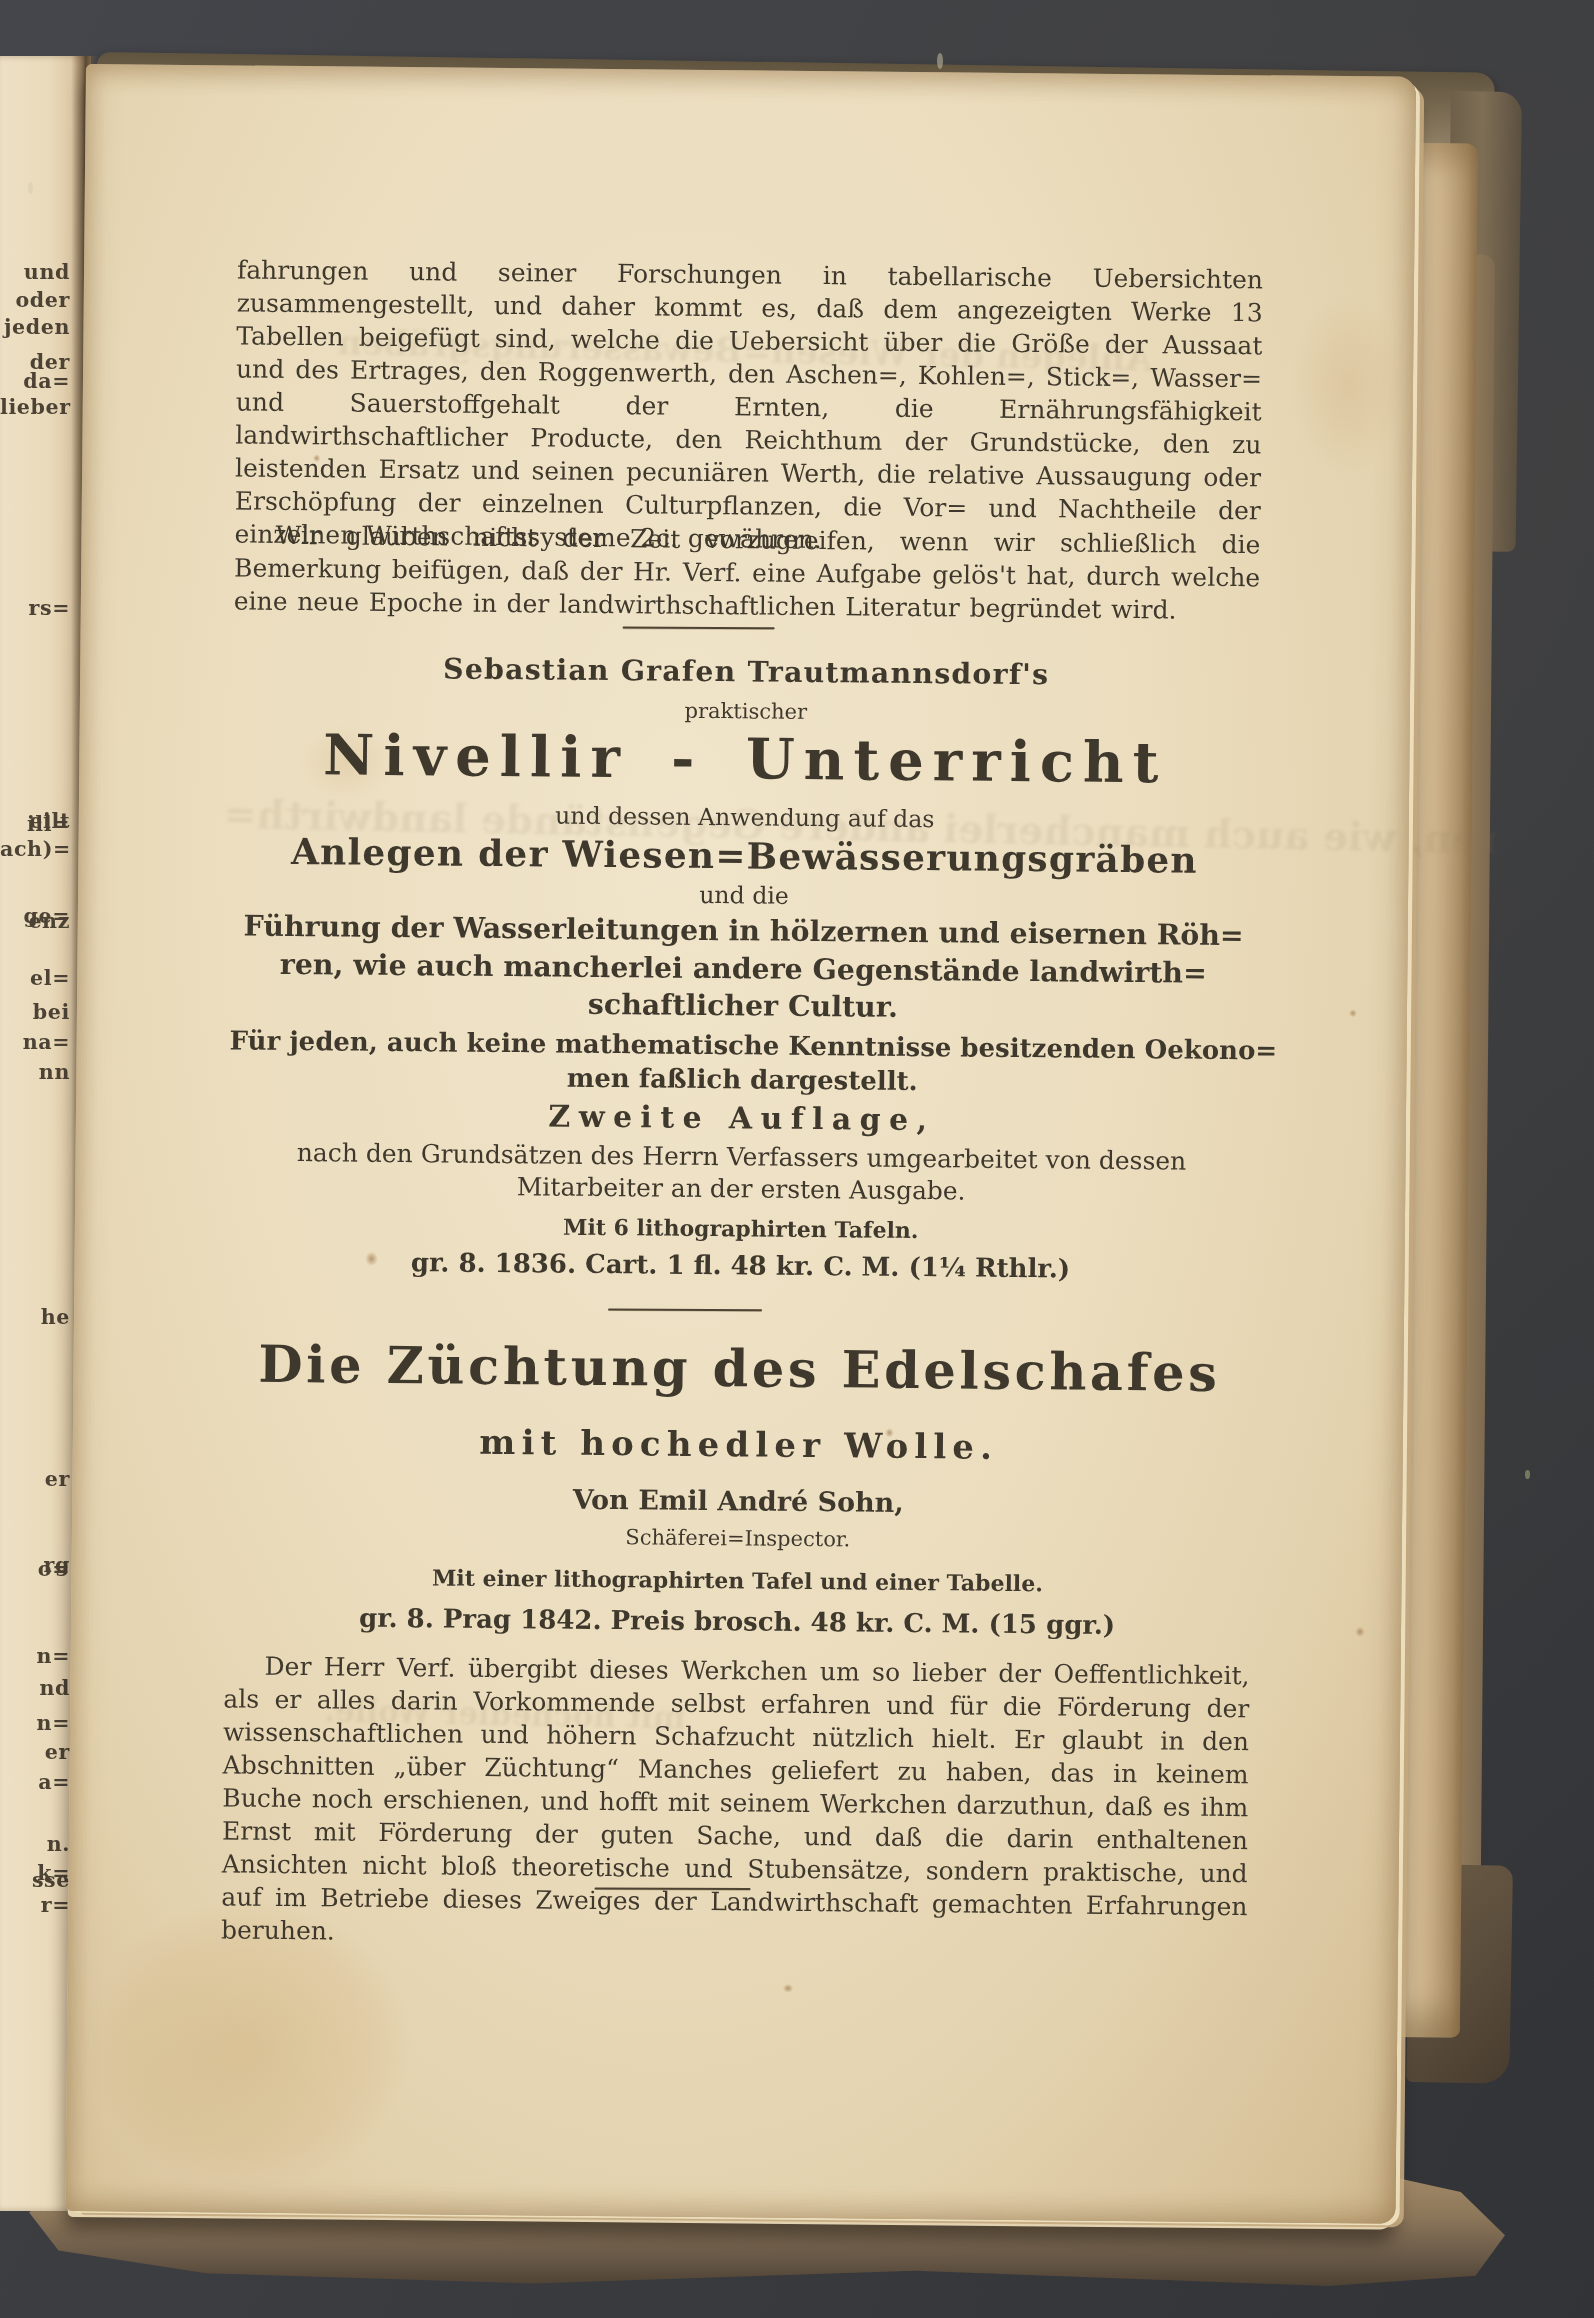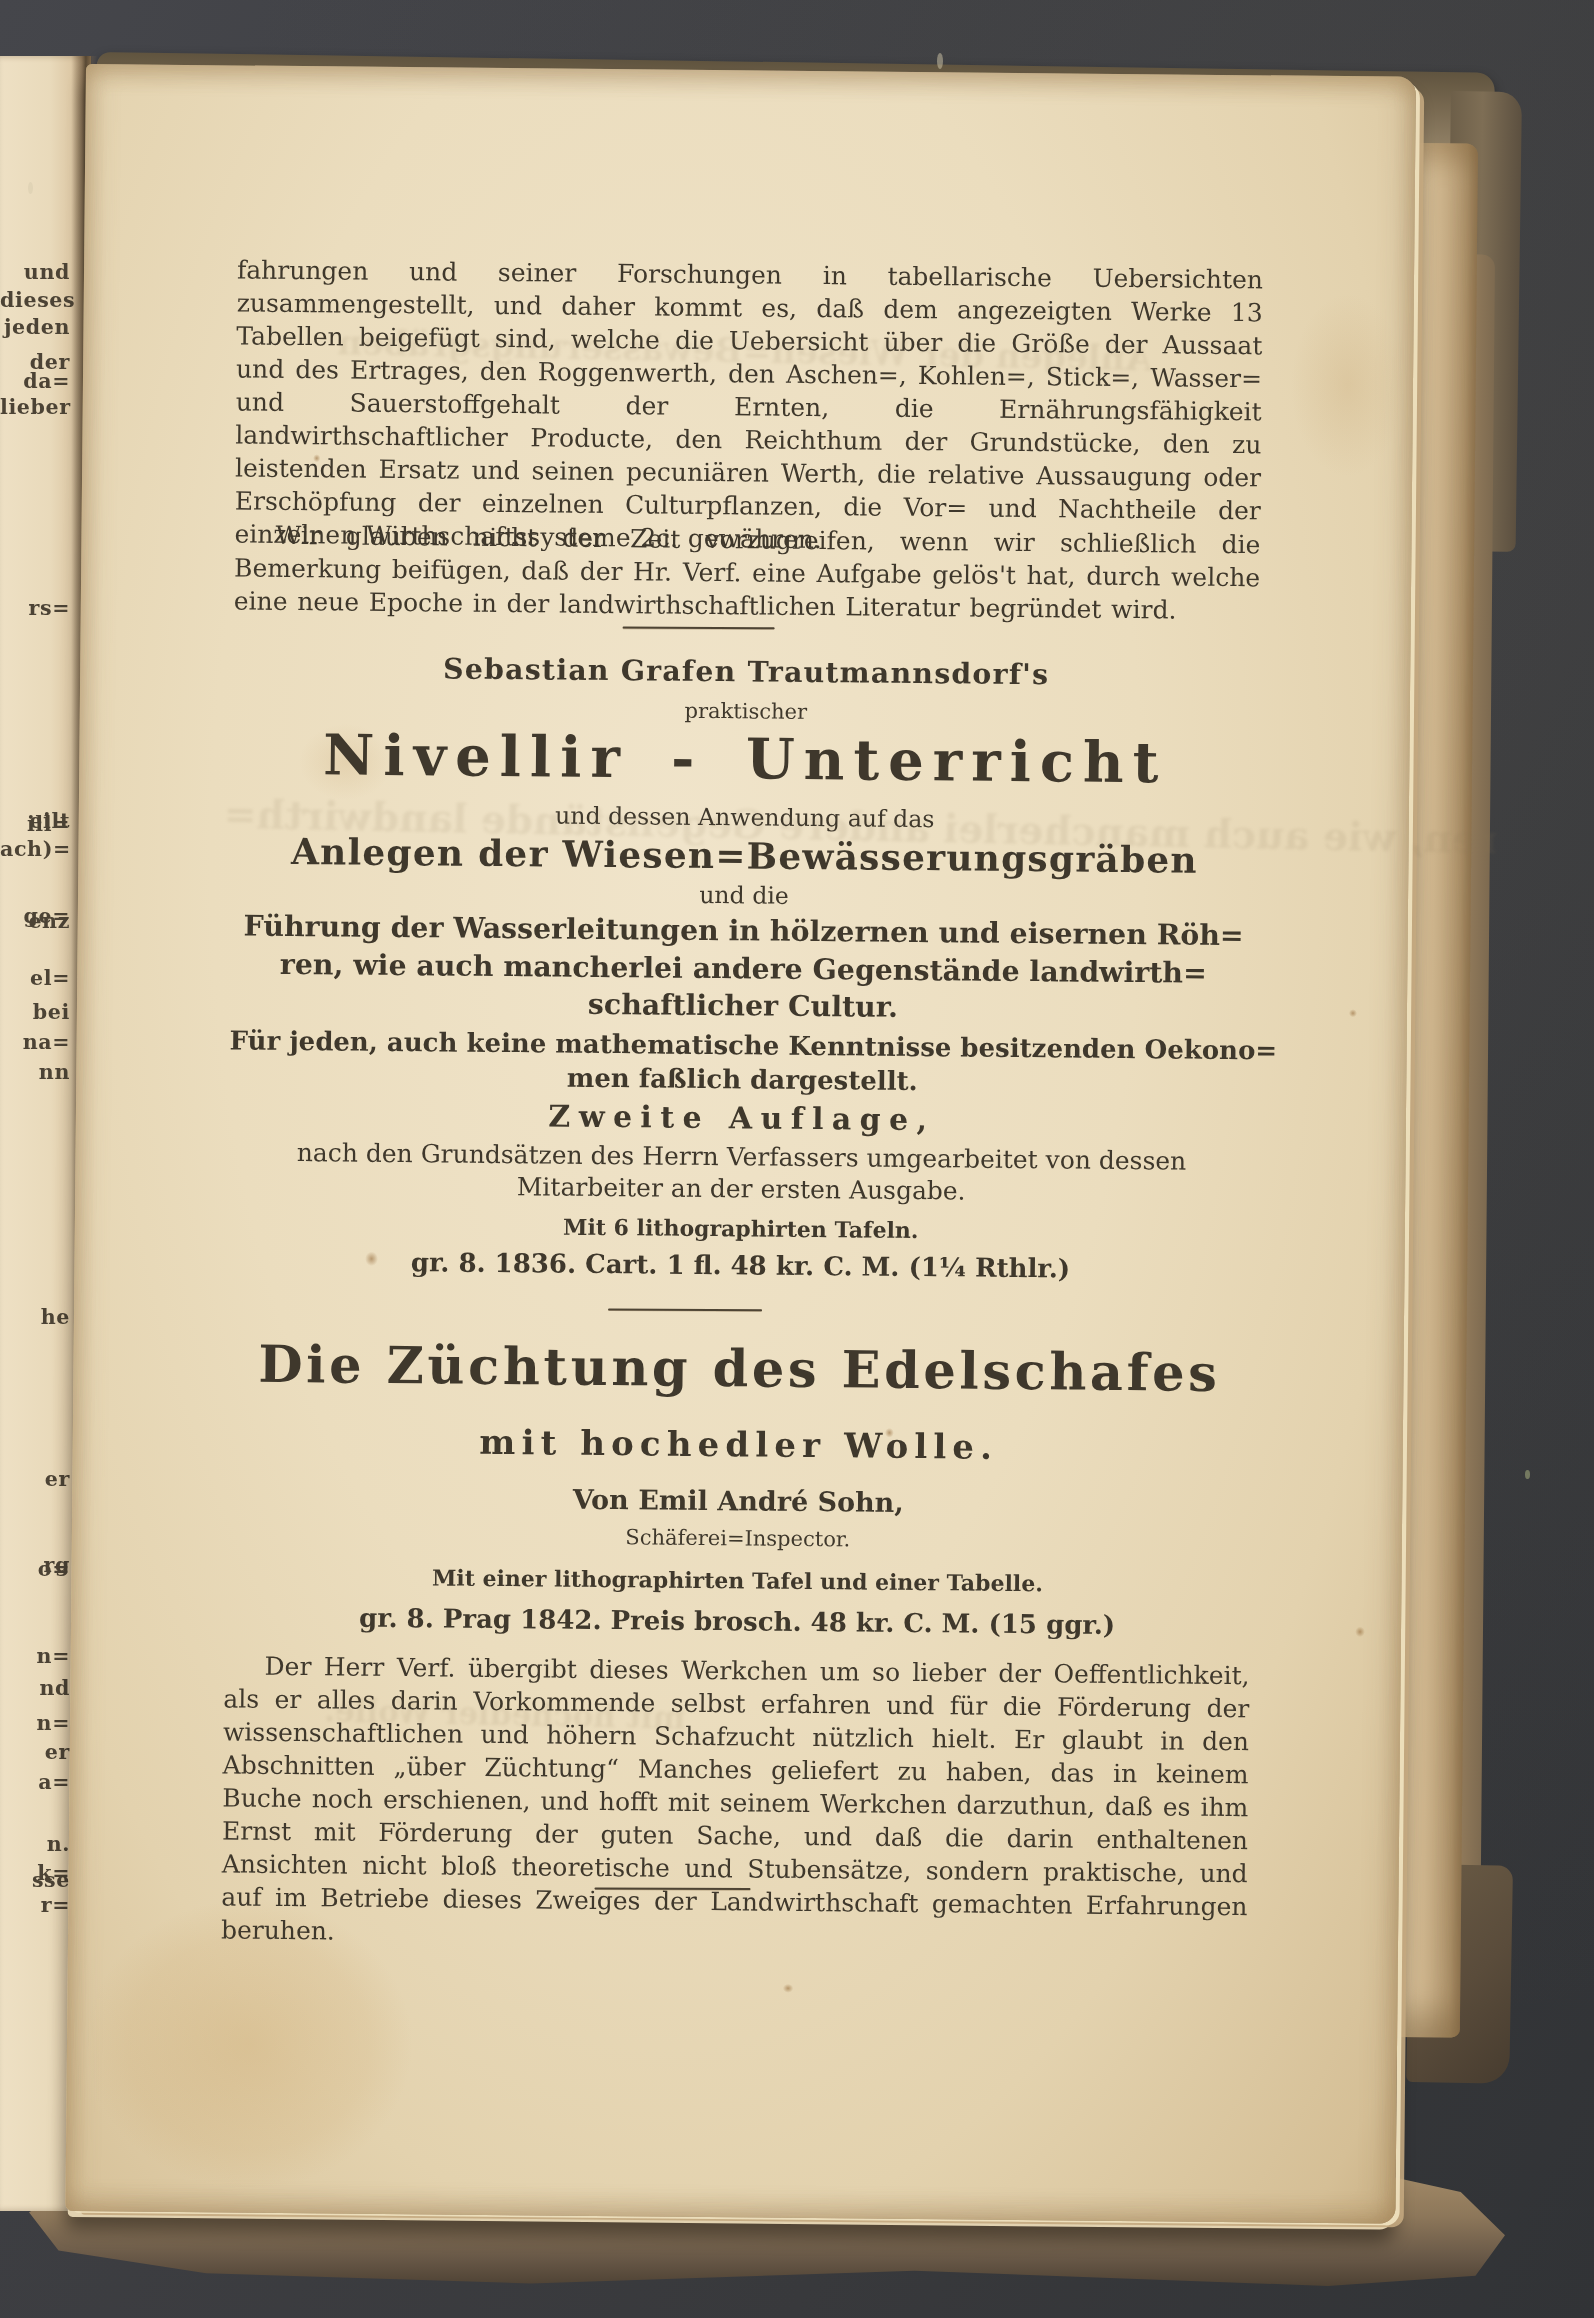--- a/index.html
+++ b/index.html
@@ -112,21 +112,21 @@
 
   <div class="cover-top"></div>
   <div class="cover-right-top"></div>
   <div class="kraft-right"></div>
   <div class="cover-right-bottom"></div>
   <div class="cover-bottom"></div>
   <div class="pageblock-right"></div>
 
   <div class="facing-page">
     <div class="frag" style="top:206px">und</div>
-    <div class="frag" style="top:234px">dieses</div>
+    <div class="frag" style="top:234px">oder</div>
     <div class="frag" style="top:261px">jeden</div>
     <div class="frag" style="top:296px">der</div>
     <div class="frag" style="top:315px">da=</div>
     <div class="frag" style="top:341px">lieber</div>
     <div class="frag" style="top:542px">rs=</div>
     <div class="frag" style="top:758px">ill=</div>
     <div class="frag" style="top:755px">eilt</div>
     <div class="frag" style="top:783px">ach)=</div>
     <div class="frag" style="top:855px">enz</div>
     <div class="frag" style="top:850px">ge=</div>

